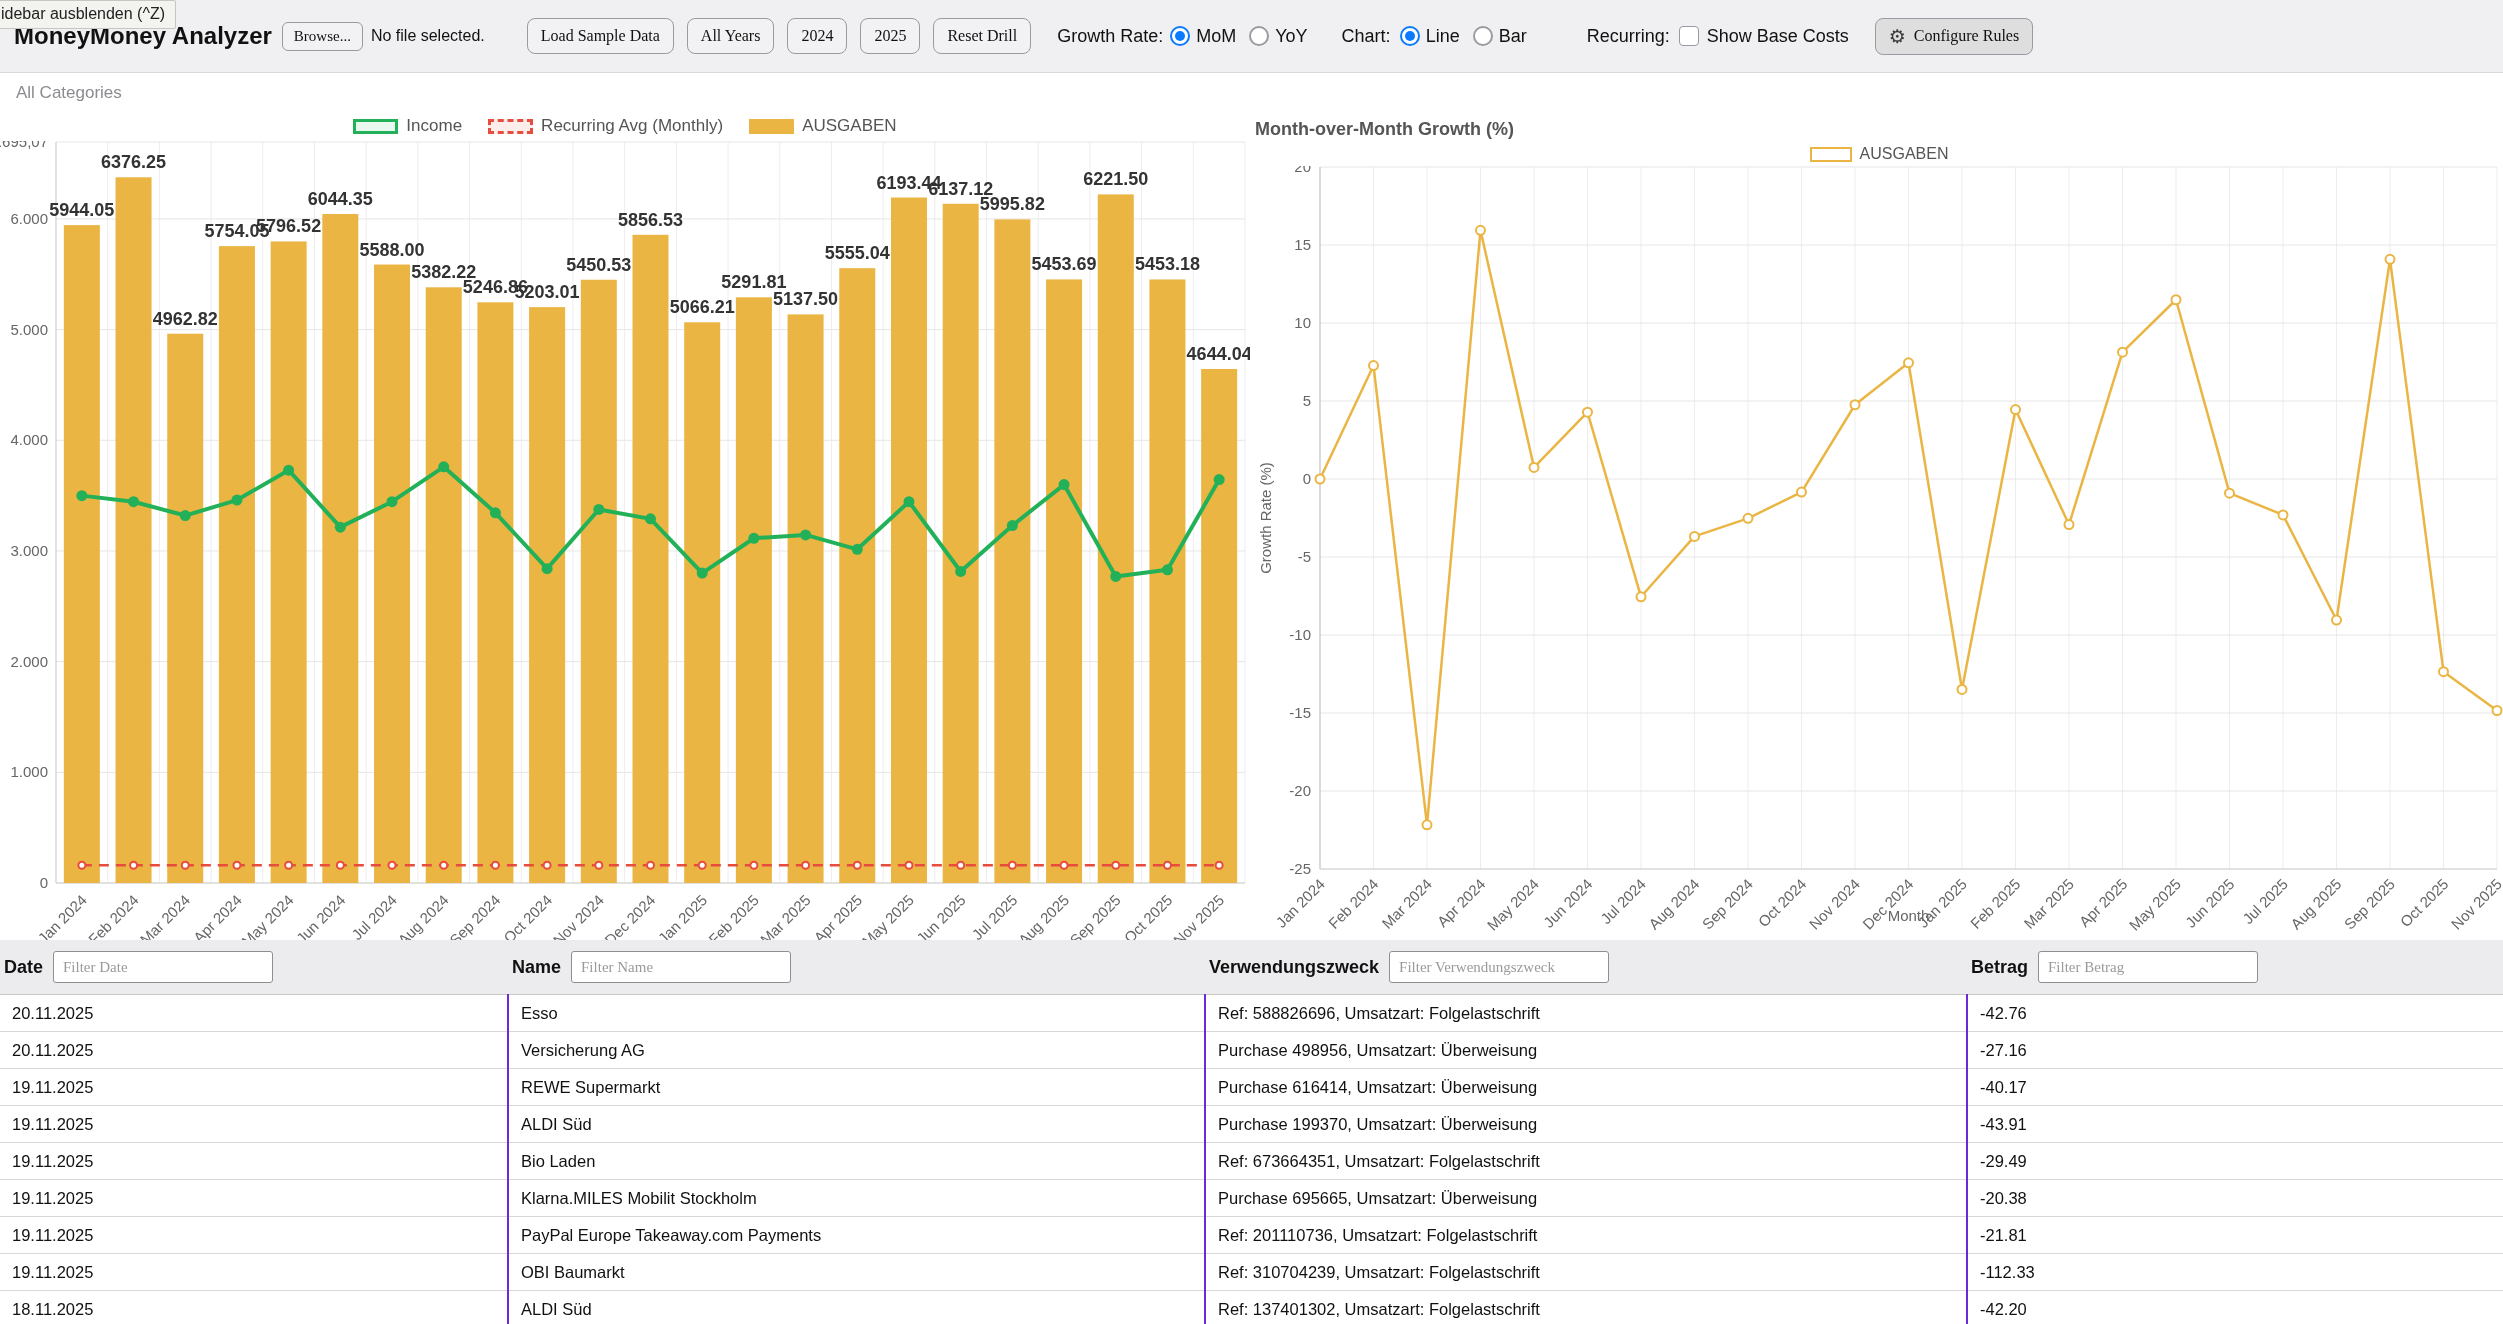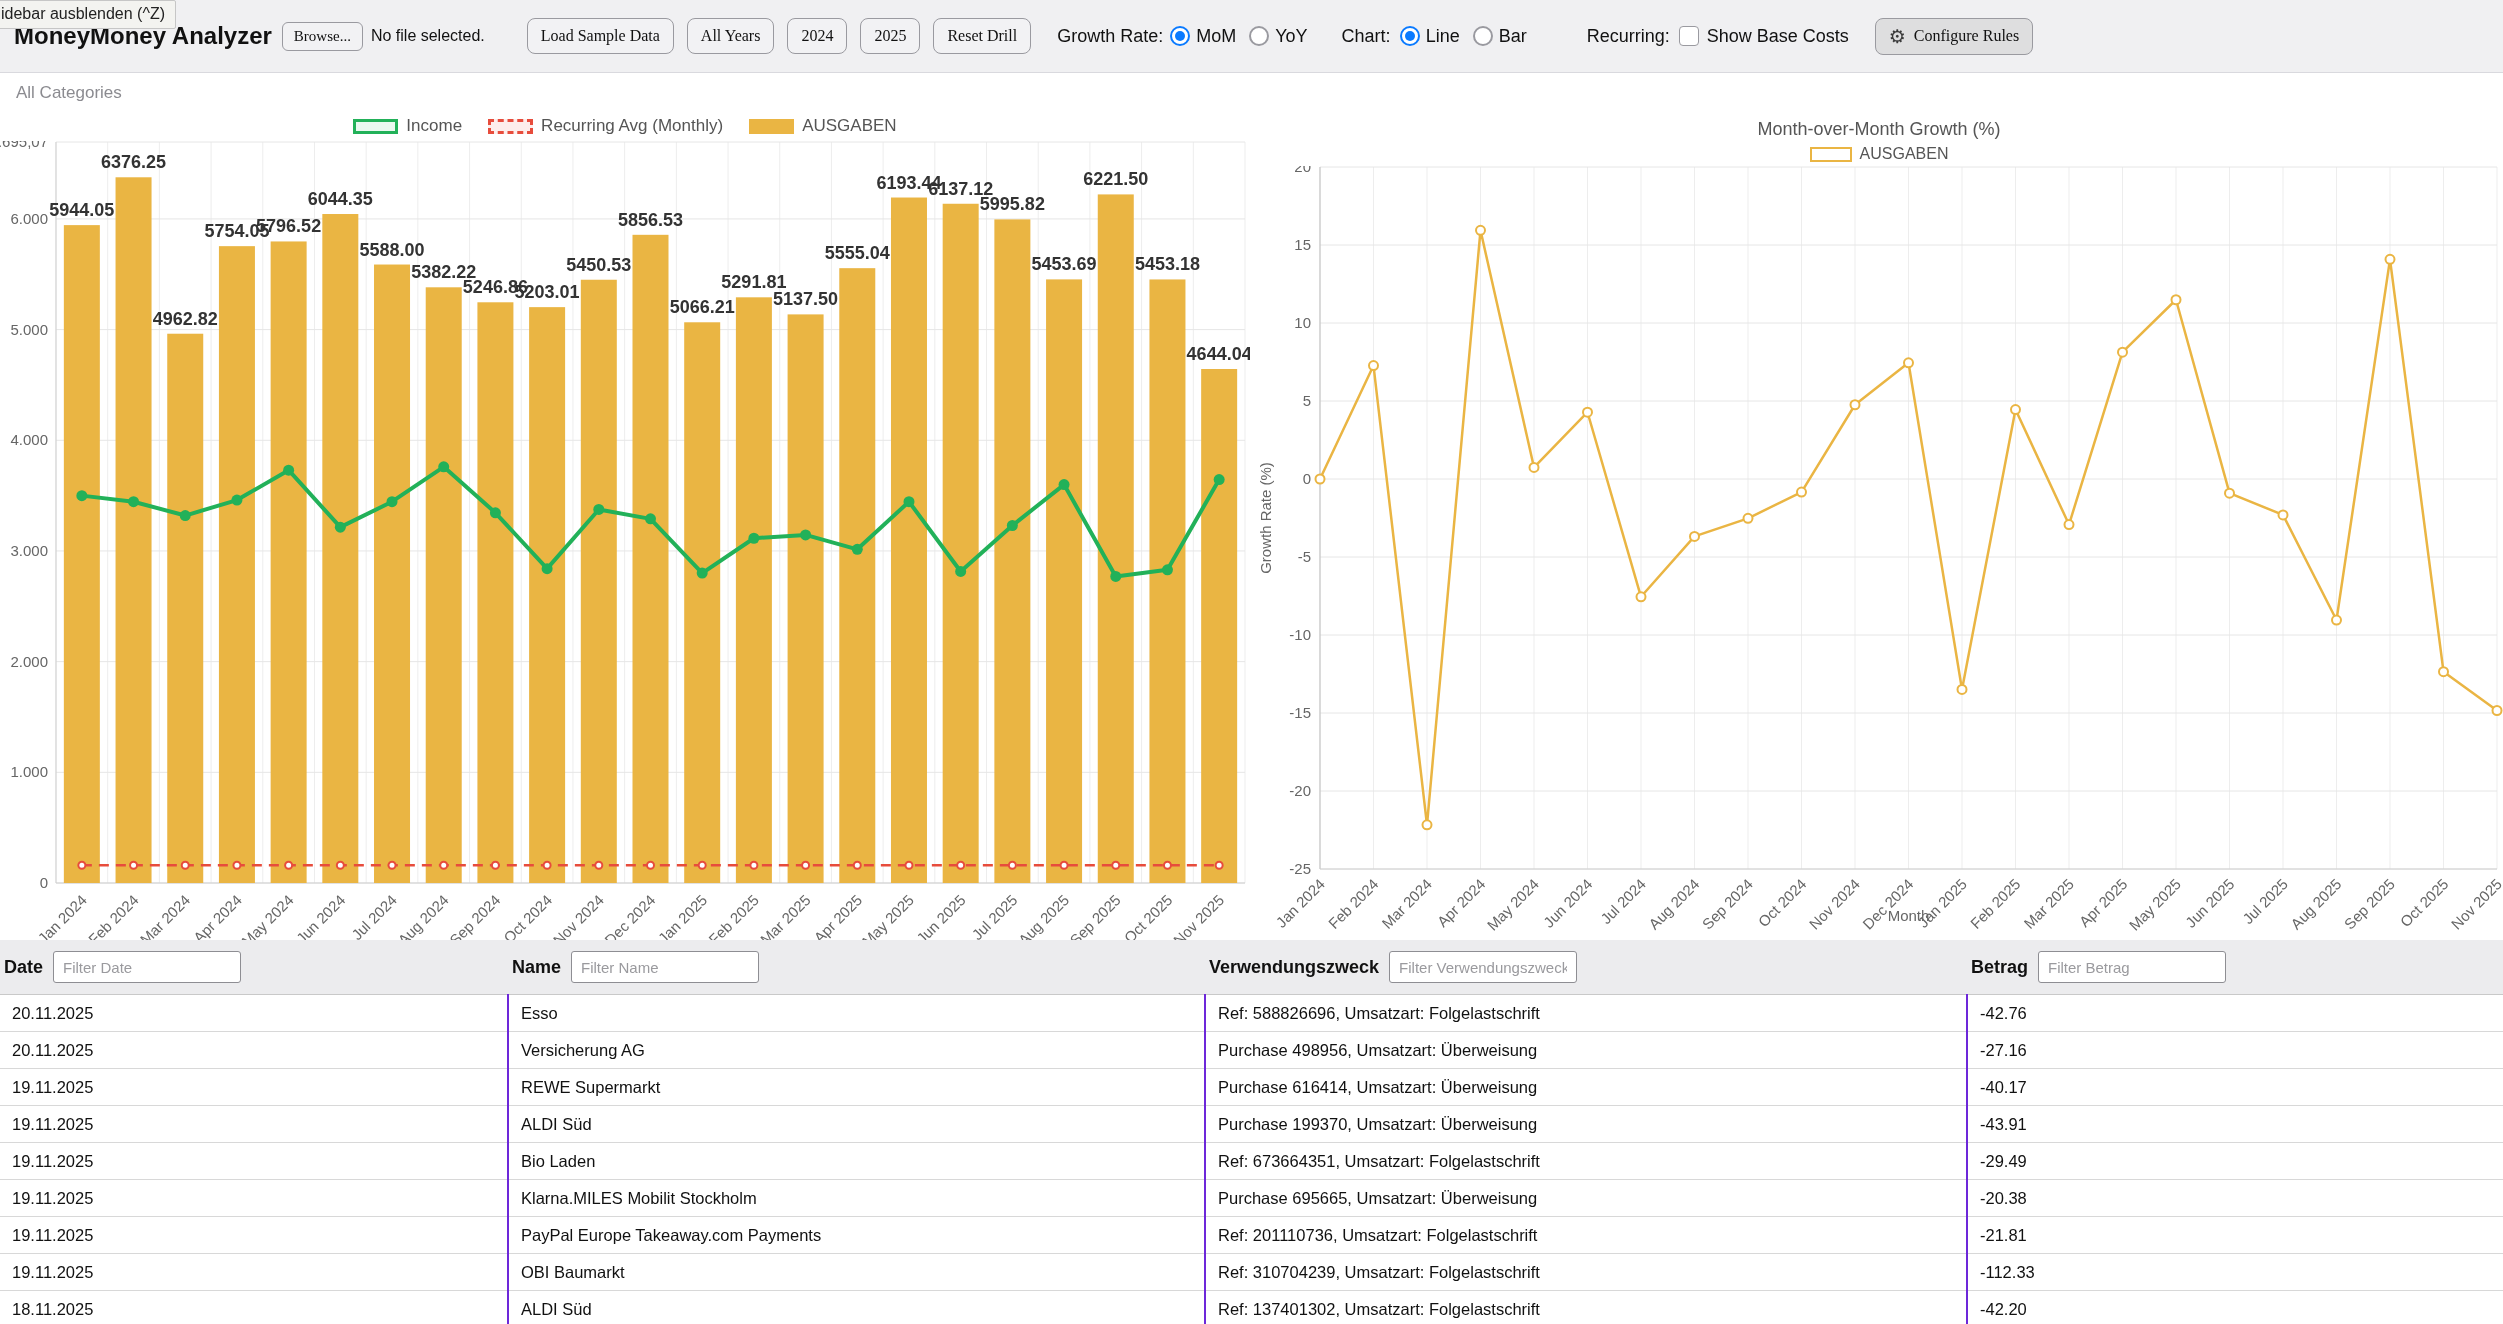--- a/index.html
+++ b/index.html
@@ -50,37 +50,37 @@
   
   .charts{position:absolute;top:111px;left:0;width:2503px;height:829px;background:#fff}
   .left-chart{position:absolute;left:0;top:0;width:1250px}
   .right-chart{position:absolute;left:1255px;top:0;width:1248px}
   .legend{display:flex;justify-content:center;align-items:center;gap:26px;height:30px;font-size:17px;color:#555}
   .legend-item{display:inline-flex;align-items:center;cursor:pointer}
   .swatch{width:45px;height:15px;box-sizing:border-box;margin-right:8px;flex:0 0 auto}
   .swatch.income{border:3px solid #22b159;background:#eaf9f0}
   .swatch.recurring{border:3px dashed #e74c3c;background:#fdeeec}
   .swatch.ausgaben{background:#EAB543;border:1px solid #EAB543}
-  .right-title{text-align:center;font-size:18px;font-weight:normal;color:#555;margin:8px 0 2px 0}
+  .right-title{font-size:18px;font-weight:bold;color:#555;margin:8px 0 2px 0}
   .legend.right{height:24px;font-size:16px}
   .legend.right .swatch{width:42px;height:15px;border:2px solid #EAB543;background:#fff}
   svg{display:block}
   svg text{fill:#666;font-size:15px;font-family:"Liberation Sans",sans-serif}
   svg text.bar-label{fill:#333;font-weight:bold;font-size:18px}
   
   .table-wrap{position:absolute;top:940px;left:0;width:2503px;height:384px;background:#fff;overflow:hidden}
   table{border-collapse:collapse;table-layout:fixed;width:2503px}
   thead th{
     background:#ececee;height:54px;border-bottom:1px solid #c9c9c9;
     text-align:left;padding:0 0 0 4px;font-size:18px;font-weight:bold;
   }
   .th-flex{display:flex;align-items:center;gap:10px}
   .filter-input{
-    width:188px;height:32px;box-sizing:border-box;border:1.5px solid #8e8e93;border-radius:3px;
-    padding:0 9px;font-size:15px;font-family:Liberation Sans, sans-serif;background:#fff;color:#111;
+    width:220px;height:32px;box-sizing:border-box;border:1.5px solid #8e8e93;border-radius:3px;
+    padding:0 9px;font-size:15px;font-family:Liberation Serif, serif;background:#fff;color:#111;
   }
   .filter-input::placeholder{color:#9a9a9e}
   tbody td{
     height:36px;border-bottom:1px solid #d8d8d8;border-right:2px solid #6d28d9;
     padding:0 12px;font-size:16.5px;color:#111;white-space:nowrap;overflow:hidden;
   }
   tbody td:last-child{border-right:none}
 </style>
 </head>
 <body>

